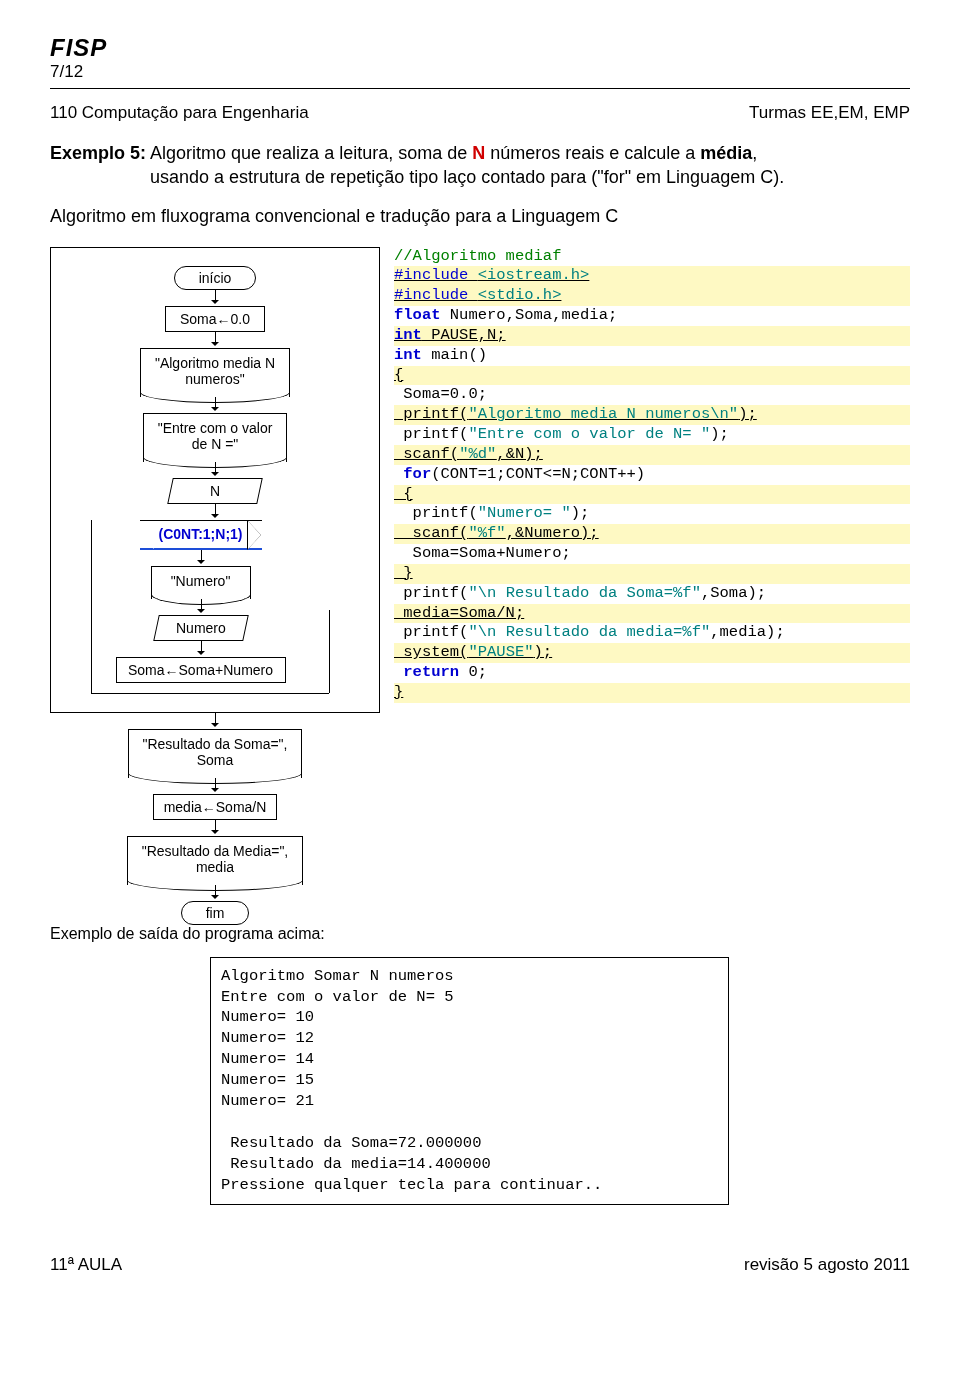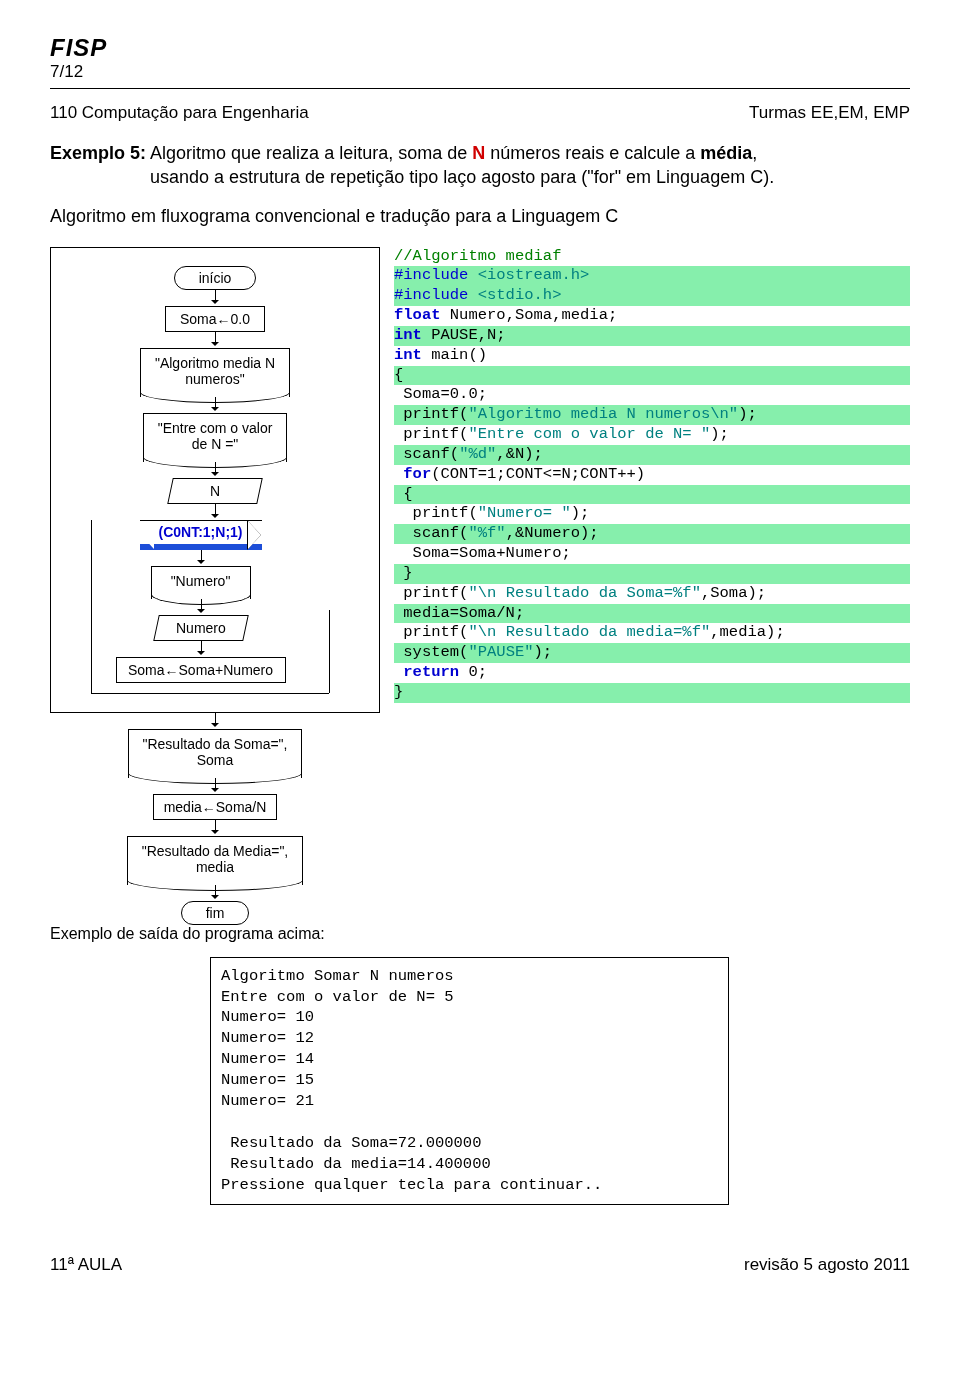--- a/index.html
+++ b/index.html
@@ -33,33 +33,33 @@
   .terminator { border:1px solid #000; border-radius: 16px; padding:3px 24px; width:fit-content; margin:0 auto; }
   .process { border:1px solid #000; padding:4px 10px; width:fit-content; min-width:100px; text-align:center; margin:0 auto; }
   .process-wide { min-width: 170px; }
   .io { border:1px solid #000; padding:4px 10px; width:fit-content; min-width:90px; text-align:center; margin:0 auto; transform: skewX(-12deg); }
   .io > span { display:inline-block; transform: skewX(12deg); }
 
   .display-shape { width:fit-content; min-width:140px; text-align:center; margin:0 auto; padding:6px 14px 10px 14px; border:1px solid #000; border-bottom:none; position:relative; }
   .display-shape::after { content:""; position:absolute; left:-1px; right:-1px; bottom:-6px; height:12px; border:1px solid #000; border-top:none; border-radius:0 0 60% 60% / 0 0 100% 100%; }
 
   .hex { position: relative; width: 150px; height: 30px; margin: 0 auto; }
-  .hex-body { position:absolute; left:14px; right:14px; top:0; bottom:0; border-top:1px solid #000; border-bottom:6px solid #1d4ed8; background:#fff; display:flex; align-items:center; justify-content:center; font-weight:bold; color:#0000d0; }
+  .hex-body { position:absolute; left:14px; right:14px; top:0; bottom:0; border-top:1px solid #000; border-bottom:2px solid #1d4ed8; background:#fff; display:flex; align-items:center; justify-content:center; font-weight:bold; color:#0000d0; }
   .hex::before { content:""; position:absolute; left:0; top:0; border:15px solid transparent; border-right:14px solid #000; }
   .hex::after { content:""; position:absolute; right:0; top:0; border:15px solid transparent; border-left:14px solid #000; }
   .hex-mask-l { position:absolute; left:1px; top:1px; border:14px solid transparent; border-right:13px solid #fff; z-index:1;}
   .hex-mask-r { position:absolute; right:1px; top:1px; border:14px solid transparent; border-left:13px solid #fff; z-index:1;}
 
   .loop-wrap { border-left:1px solid #000; border-bottom:1px solid #000; margin-left:20px; margin-right:30px; padding-bottom:10px; position:relative; }
   .loop-wrap::after { content:""; position:absolute; right:-1px; bottom:0; top:52%; width:1px; background:#000; }
   .loop-inner { margin-left: -20px; }
 
   .codebox { flex: 1; font-family: "Courier New", monospace; font-size: 15.5px; line-height: 1.28; }
   .codebox .line { white-space: pre; }
-  .codebox .shade { background: #86efac; }
+  .codebox .shade { background: #fef9c3; text-decoration: underline; }
   .green { color: #008000; }
   .blue { color: #0000d0; }
   .teal { color: #008080; }
   .bold { font-weight: bold; }
 
   .out-title { font-size: 16px; }
   .outbox { margin: 14px auto 0 160px; width: 519px; border:1px solid #000; font-family:"Courier New",monospace; font-size:15.5px; padding:8px 10px; line-height:1.35; white-space:pre; }
 
   .footer { display:flex; justify-content:space-between; font-size:17px; margin-top:50px; }
 </style>
@@ -72,21 +72,21 @@
 </div>
 <hr class="rule">
 <div class="hdr-row2">
   <span>110 Computação para Engenharia</span>
   <span>Turmas EE,EM, EMP</span>
 </div>
 
 <div class="intro" style="margin-top:18px;">
   <span class="ex-label">Exemplo 5:</span>
   <span>Algoritmo que realiza a leitura, soma de </span><span class="red bold">N</span><span> números reais e calcule a </span><span class="bold">média</span><span>,</span>
-  <span class="ex-body">usando a estrutura de repetição tipo laço agosto para ("for" em Linguagem C).</span>
+  <span class="ex-body">usando a estrutura de repetição tipo laço contado para ("for" em Linguagem C).</span>
 </div>
 <div class="intro2">Algoritmo em fluxograma convencional e tradução para a Linguagem C</div>
 
 <div class="two-col">
 
   <div>
     <div class="flowchart">
       <div class="terminator">início</div>
       <span class="arrow-down"></span>
       <div class="process">Soma←0.0</div>

